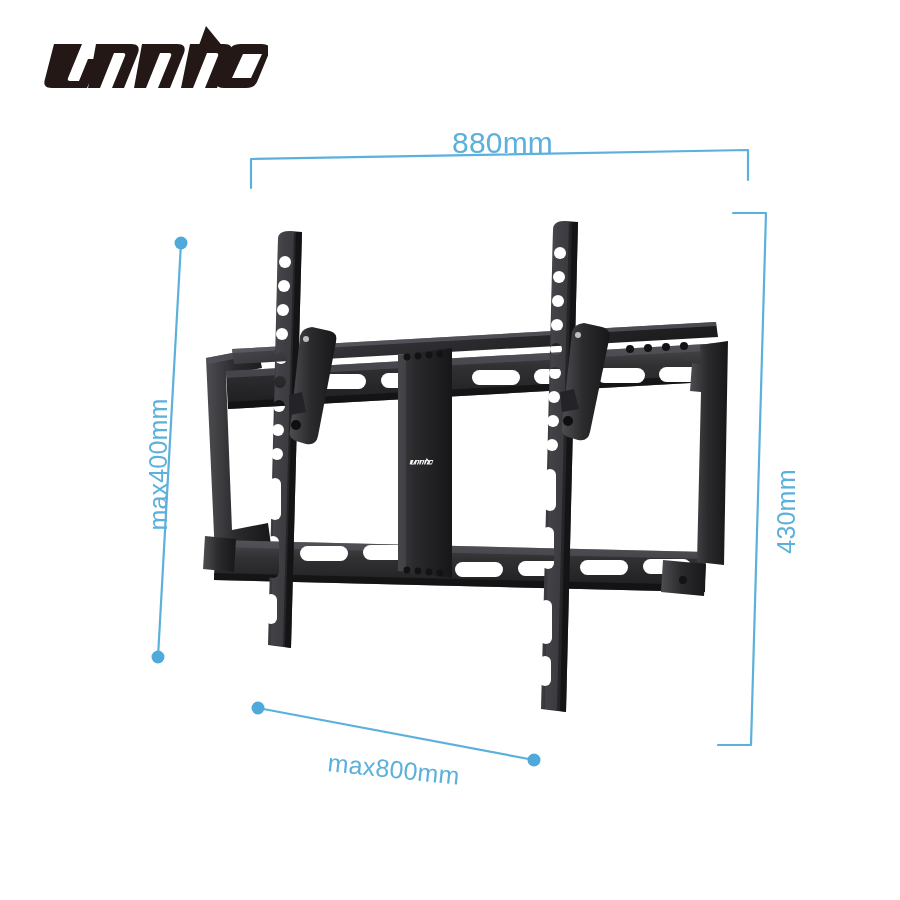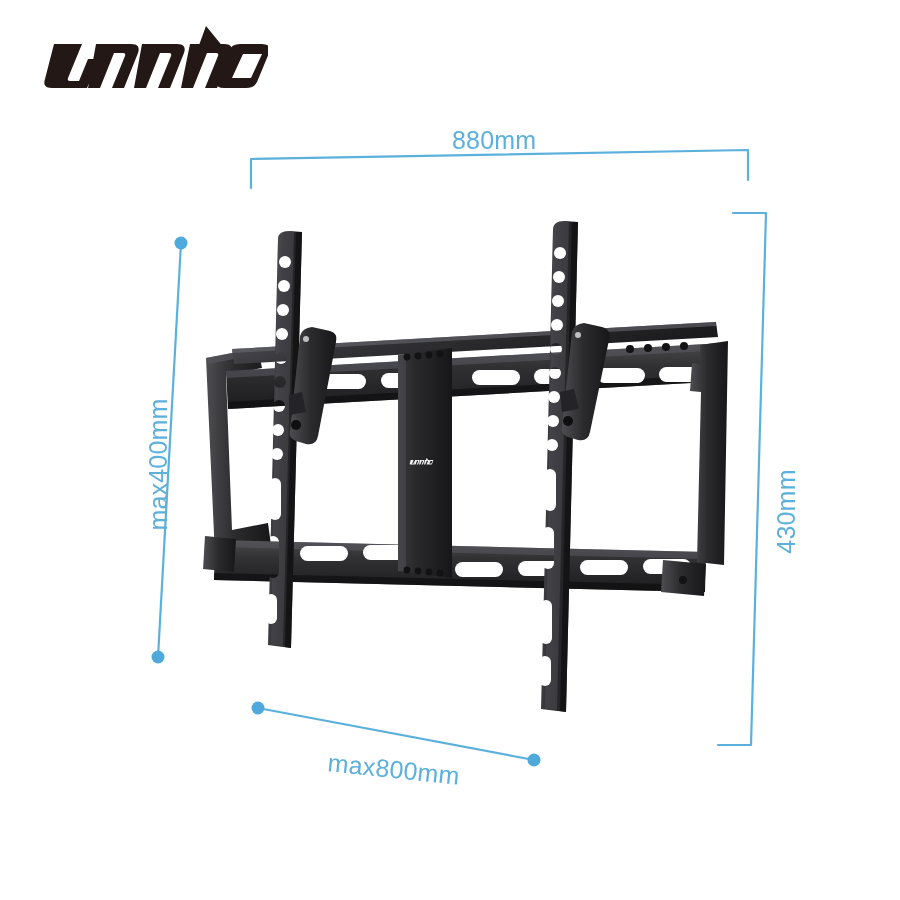--- a/index.html
+++ b/index.html
@@ -39,21 +39,21 @@
     position: absolute;
     color: #5cb0dc;
     font-family: "Liberation Sans", sans-serif;
     font-weight: 400;
     white-space: nowrap;
     letter-spacing: 0.2px;
   }
   #label-top {
     left: 452px;
     top: 126px;
-    font-size: 25px;
+    font-size: 30px;
   }
   #label-left {
     left: 58px;
     top: 450px;
     font-size: 25px;
     transform: rotate(-90deg);
     transform-origin: 50% 50%;
     width: 200px;
     text-align: center;
   }

